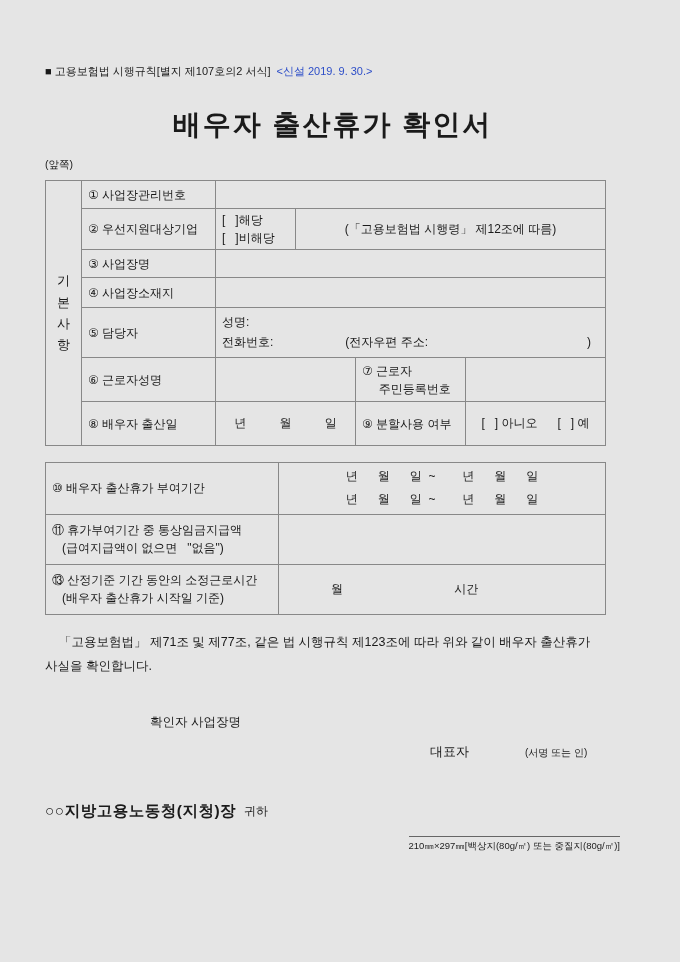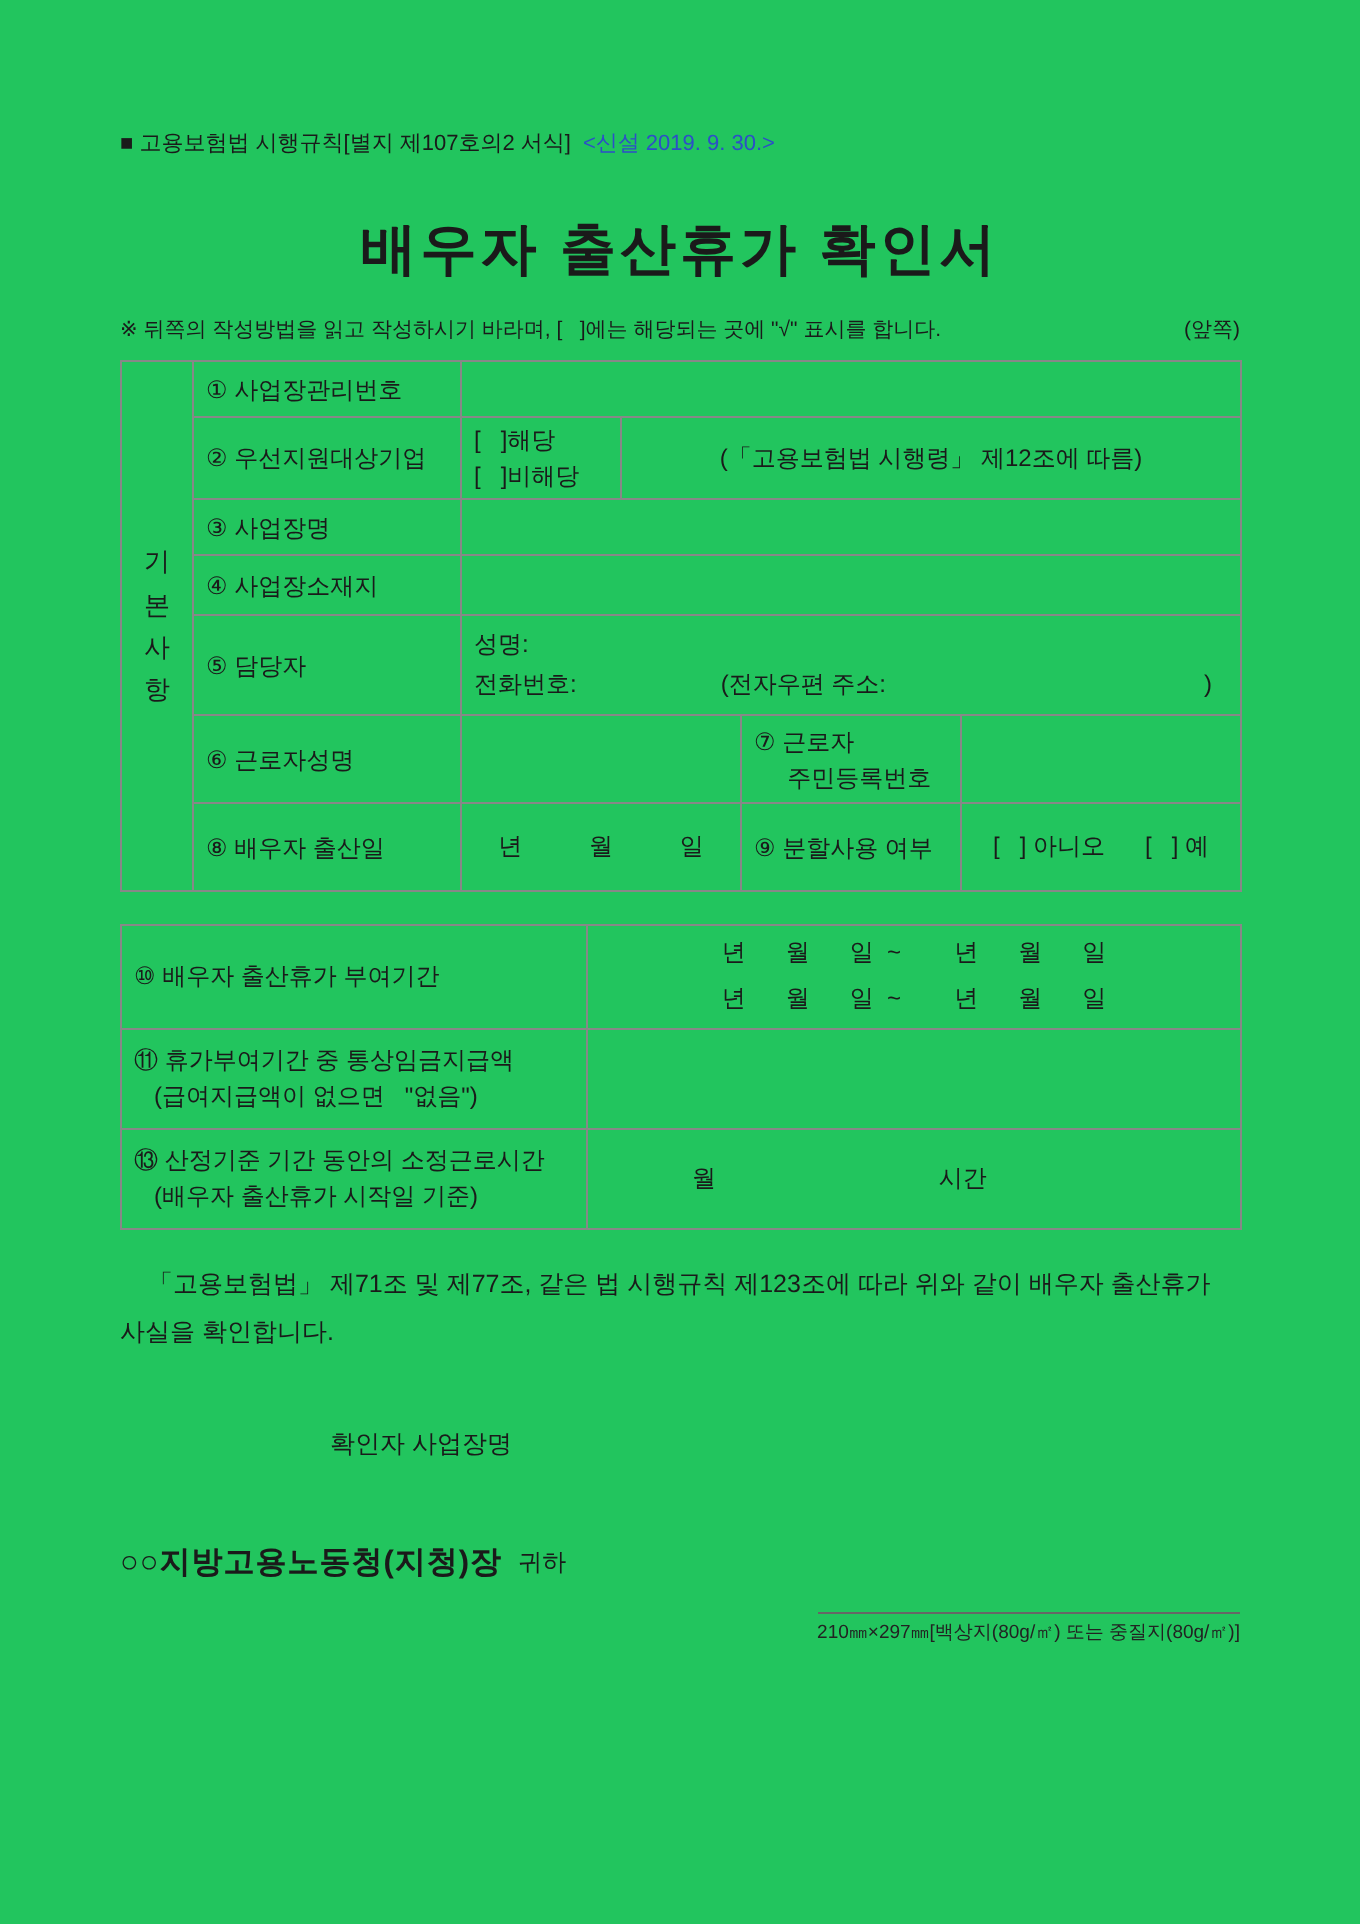--- a/index.html
+++ b/index.html
@@ -1,21 +1,21 @@
 <!DOCTYPE html>
 <html><head>
 <meta charset="utf-8">
 <style>
   * { margin:0; padding:0; box-sizing:border-box; }
   html,body { background:#ffffff; }
   .page {
     position:relative;
     width:680px; height:962px;
-    background:#22c55e;
-    padding:64px 60px 0 60px;
+    background:#e5e5e5;
+    padding:64px 60px 0 45px;
     font-family:"Liberation Sans","DejaVu Sans",sans-serif;
     color:#1a1a1a;
     overflow:hidden;
   }
   .pre { white-space:pre-wrap; }
 
   .topline { display:flex; gap:6px; font-size:11px; align-items:baseline; }
   .rev { color:#2d4ec8; }
 
   .title {
@@ -80,21 +80,20 @@
 <div class="page">
 
   <div class="topline">
     <span>■ 고용보험법 시행규칙[별지 제107호의2 서식]</span>
     <span class="rev">&lt;신설 2019. 9. 30.&gt;</span>
   </div>
 
   <div class="title">배우자 출산휴가 확인서</div>
 
   <div class="instr">
-    <span class="pre">※ 뒤쪽의 작성방법을 읽고 작성하시기 바라며, [   ]에는 해당되는 곳에 "√" 표시를 합니다.</span>
     <span>(앞쪽)</span>
   </div>
 
   <table class="t t1">
     <colgroup>
       <col style="width:36px">
         <col style="width:134px">
         <col style="width:80px">
       <col style="width:60px">
         <col style="width:110px">
@@ -176,20 +175,24 @@
           <span class="h">시간</span>
         </td>
       </tr>
     </tbody>
   </table>
 
   <p class="confirm">「고용보험법」 제71조 및 제77조, 같은 법 시행규칙 제123조에 따라 위와 같이 배우자 출산휴가 사실을 확인합니다.</p>
 
   <div class="confirmer">확인자 사업장명</div>
 
+  <div class="rep-row">
+    <span class="rep">대표자</span>
+    <span class="sign">(서명 또는 인)</span>
+  </div>
 
   <div class="recipient-row">
     <span class="recipient">○○지방고용노동청(지청)장</span>
     <span class="gwiha">귀하</span>
   </div>
 
   <div class="paper">210㎜×297㎜[백상지(80g/㎡) 또는 중질지(80g/㎡)]</div>
 
 </div>
 

